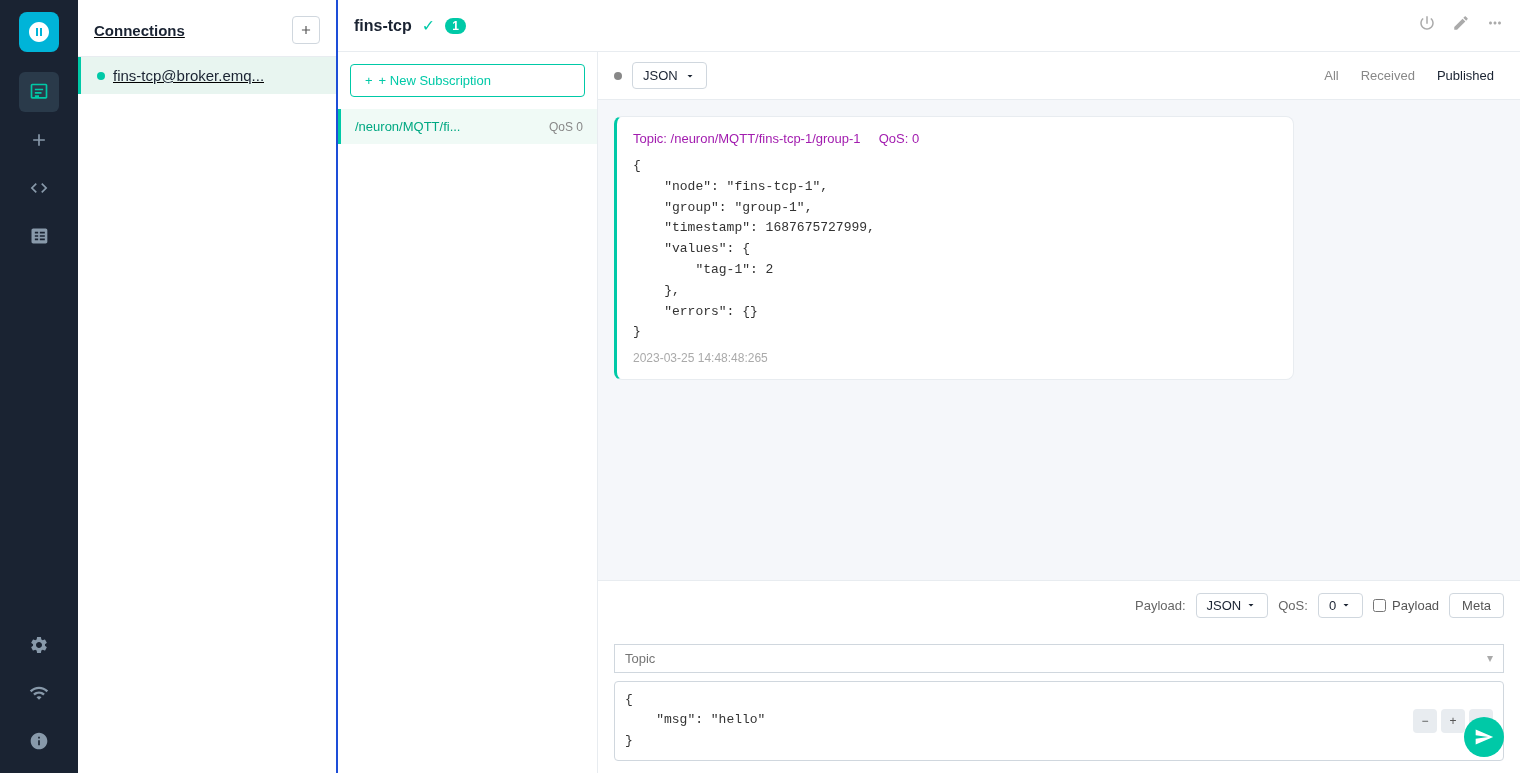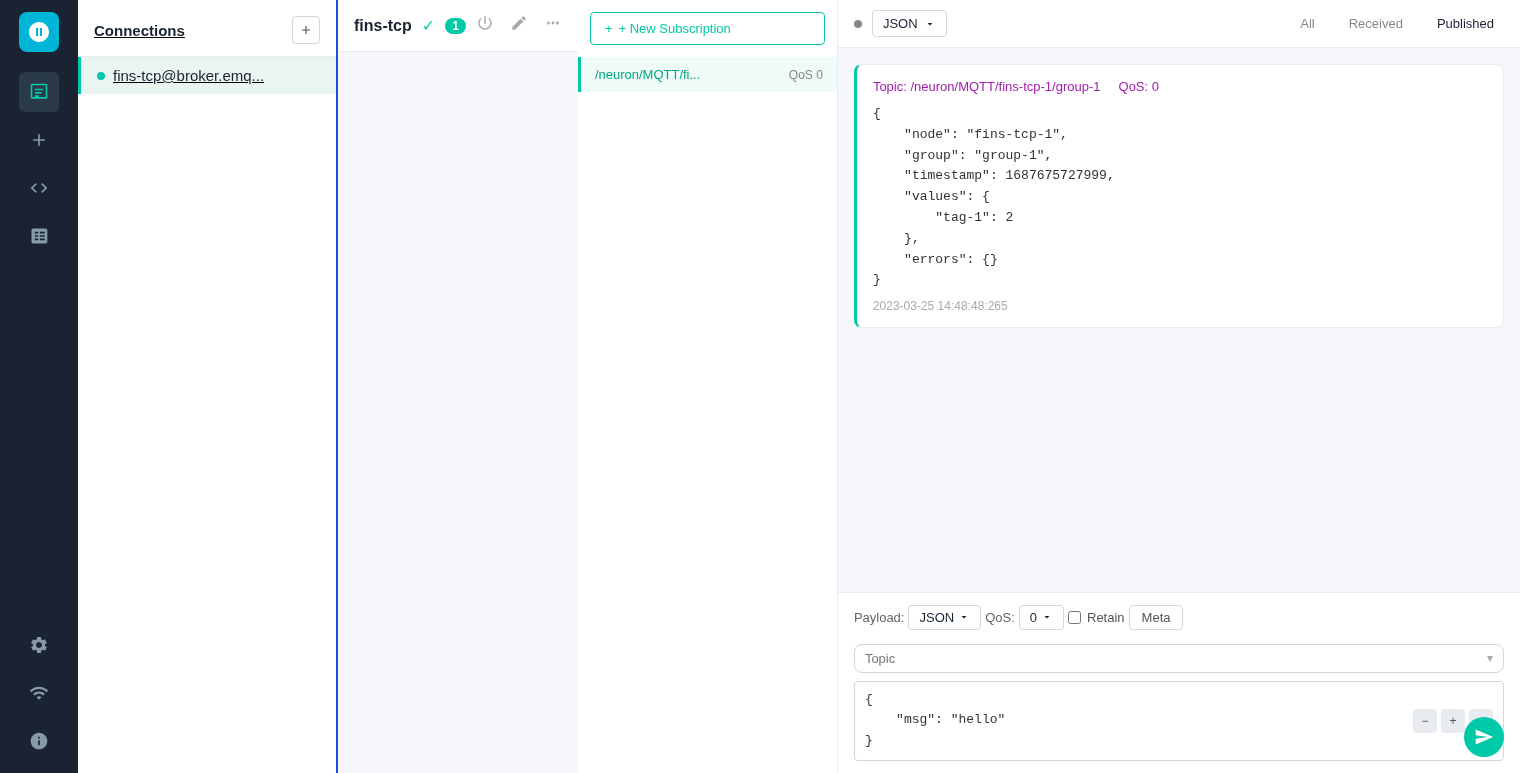--- a/index.html
+++ b/index.html
@@ -86,21 +86,21 @@
       color: #1a2332;
       overflow: hidden;
       text-overflow: ellipsis;
       white-space: nowrap;
     }
 
     
     .main-content {
       flex: 1;
       display: flex;
-      flex-direction: row;
+      flex-direction: column;
       overflow: hidden;
     }
 
     
     .topbar {
       height: 52px;
       background: #fff;
       border-bottom: 1px solid #e8ecf0;
       display: flex;
       align-items: center;
@@ -217,21 +217,21 @@
     }
     .conn-status-dot {
       width: 8px; height: 8px;
       border-radius: 50%;
       background: #888;
     }
     .filter-tabs {
       margin-left: auto;
       display: flex;
       align-items: center;
-      gap: 14px;
+      gap: 2px;
     }
     .filter-tab {
       padding: 4px 10px;
       font-size: 13px;
       cursor: pointer;
       color: #888;
       border-radius: 3px;
     }
     .filter-tab.active { color: #1a2332; font-weight: 400; }
 
@@ -270,22 +270,23 @@
 
     
     .publish-panel {
       background: #fff;
       border-top: 1px solid #e8ecf0;
       padding: 12px 16px;
     }
     .publish-toolbar {
       display: flex;
       align-items: center;
-      gap: 4px;
-      margin-bottom: 14px;
+      gap: 10px;
+      margin-bottom: 26px;
+      justify-content: flex-end;
     }
     .publish-label {
       font-size: 13px;
       color: #666;
       font-weight: 500;
     }
     .publish-select {
       display: flex;
       align-items: center;
       gap: 4px;
@@ -323,21 +324,21 @@
       border-radius: 4px;
       background: #fff;
       font-size: 13px;
       color: #555;
       cursor: pointer;
     }
     .topic-row {
       display: flex;
       align-items: center;
       border: 1px solid #d0d7de;
-      border-radius: 8px;
+      border-radius: 0;
       padding: 6px 10px;
       background: #fff;
       margin-bottom: 8px;
     }
     .topic-input {
       flex: 1;
       border: none;
       outline: none;
       font-size: 13px;
       color: #888;
@@ -554,21 +555,21 @@
           <span class="publish-label">QoS:</span>
           <div class="qos-select">
             <span>0</span>
             <svg width="12" height="12" viewBox="0 0 24 24" fill="currentColor">
               <path d="M7 10l5 5 5-5z"></path>
             </svg>
           </div>
 
           <label class="retain-checkbox">
             <input type="checkbox" style="">
-            <span>Retain</span>
+            <span>Payload</span>
           </label>
 
           <button class="meta-btn">Meta</button>
         </div>
 
         <div class="topic-row">
           <input class="topic-input" placeholder="Topic" style="">
           <span class="topic-chevron">▾</span>
         </div>
 

